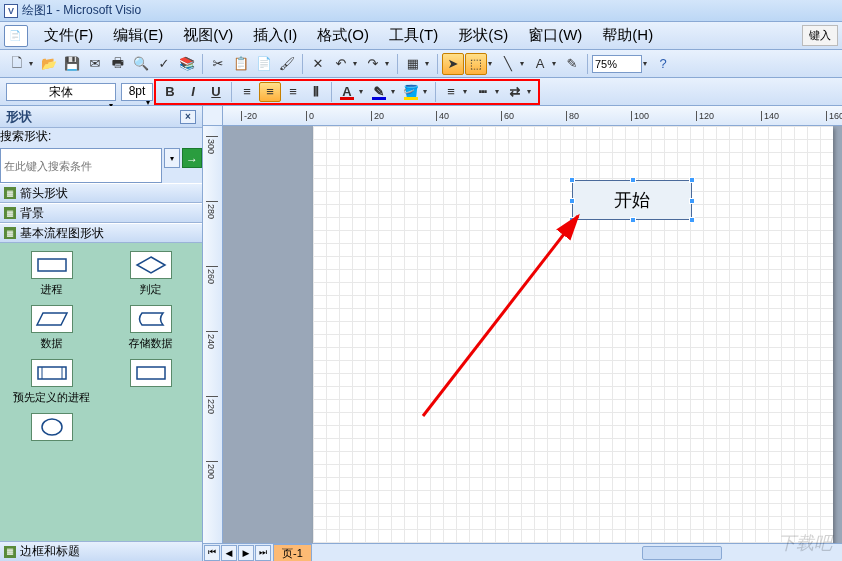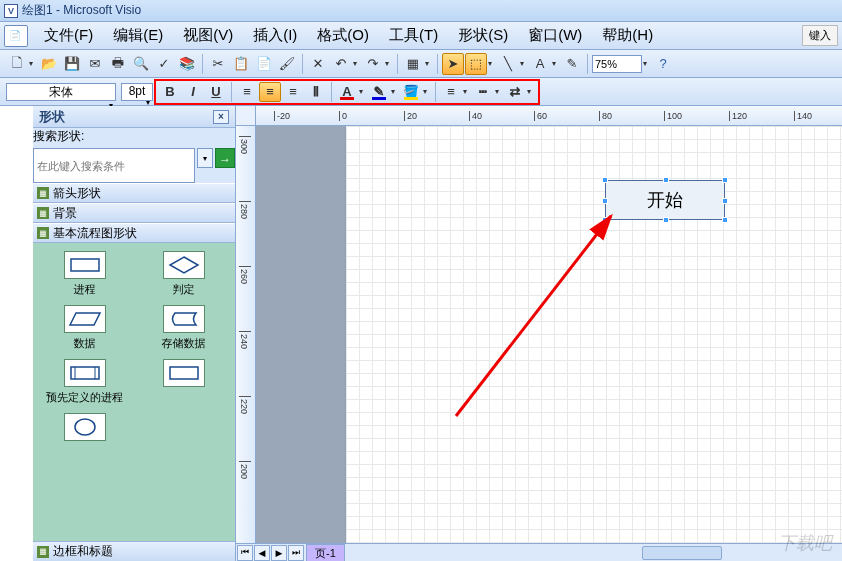--- a/index.html
+++ b/index.html
@@ -36,21 +36,21 @@
 .color-under { position: relative; }
 .color-under::after { content: ''; position: absolute; bottom: 1px; left: 3px; right: 3px; height: 3px; }
 .red-u::after { background: #d00; }
 .blue-u::after { background: #00d; }
 .yellow-u::after { background: #fd0; }
 
 
 .main { display: flex; height: 455px; }
 
 
-.shapes-panel { width: 203px; background: #d9e7fa; border-right: 1px solid #8aa9d4; display: flex; flex-direction: column; margin-left: 33px; }
+.shapes-panel { width: 203px; background: #d9e7fa; border-right: 1px solid #8aa9d4; display: flex; flex-direction: column; }
 .panel-header { height: 22px; background: linear-gradient(#e6f0fd, #c8dbf5); display: flex; align-items: center; padding: 0 6px; font-size: 13px; font-weight: bold; color: #2a4976; border-bottom: 1px solid #9ab3d8; }
 .panel-header .close { margin-left: auto; width: 16px; height: 14px; border: 1px solid #6a8cc0; display: flex; align-items: center; justify-content: center; font-size: 10px; cursor: pointer; background: #eaf2fd; }
 .search-section { background: #d9e7fa; }
 .search-label { font-size: 12px; margin-bottom: 3px; }
 .search-row { display: flex; gap: 2px; }
 .search-input { flex: 1; height: 35px; border: 1px solid #7a9ac9; background: #fff; font-size: 11px; padding: 0 3px; }
 .search-dd { width: 16px; height: 20px; border: 1px solid #7a9ac9; background: #eaf2fd; display: flex; align-items: center; justify-content: center; font-size: 8px; cursor: pointer; }
 .search-go { width: 20px; height: 20px; background: #2a9d3f; border: 1px solid #1a7a2e; color: #fff; display: flex; align-items: center; justify-content: center; font-size: 12px; cursor: pointer; }
 .stencil-item { height: 20px; background: linear-gradient(#e6f0fd, #c8dbf5); border-top: 1px solid #fff; border-bottom: 1px solid #9ab3d8; display: flex; align-items: center; padding: 0 4px; font-size: 12px; cursor: pointer; }
 .stencil-icon { width: 12px; height: 12px; background: #5a8a3a; margin-right: 4px; display: flex; align-items: center; justify-content: center; color: #fff; font-size: 8px; }
@@ -69,21 +69,21 @@
 .ruler-v { position: absolute; top: 20px; left: 0; width: 20px; bottom: 18px; background: linear-gradient(90deg, #f3f8fe, #dce9fa); border-right: 1px solid #8aa9d4; font-size: 9px; color: #333; overflow: hidden; z-index: 2; }
 .ruler-v .tick { position: absolute; left: 3px; border-top: 1px solid #555; width: 12px; writing-mode: vertical-lr; padding-top: 2px; }
 .canvas-scroll { position: absolute; top: 20px; left: 20px; right: 0; bottom: 18px; overflow: hidden; background: #9aa7b8; }
 .canvas-page { position: absolute; top: 0; left: 90px; width: 520px; height: 420px; background: #fff; box-shadow: 2px 2px 4px rgba(0,0,0,.3); }
 .canvas-page::before { content:''; position:absolute; inset:0; background-image: linear-gradient(#e8e8e8 1px, transparent 1px), linear-gradient(90deg, #e8e8e8 1px, transparent 1px), linear-gradient(#d0d0d0 1px, transparent 1px), linear-gradient(90deg, #d0d0d0 1px, transparent 1px); background-size: 13px 13px, 13px 13px, 65px 65px, 65px 65px; }
 .shape-on-page { position: absolute; top: 54px; left: 259px; width: 120px; height: 40px; background: #eaf1f8; border: 1px solid #4a6a9a; display: flex; align-items: center; justify-content: center; font-size: 18px; }
 .sel-handle { position: absolute; width: 6px; height: 6px; background: #3d9cff; border: 1px solid #fff; }
 .arrow-annot { position: absolute; pointer-events: none; }
 .page-tabs { position: absolute; bottom: 0; left: 0; right: 0; height: 18px; background: #dce9fa; border-top: 1px solid #8aa9d4; display: flex; align-items: center; font-size: 11px; }
 .nav-btn { width: 16px; height: 16px; border: 1px solid #8aa9d4; background: #eaf2fd; display: flex; align-items: center; justify-content: center; cursor: pointer; font-size: 9px; margin-left: 1px; }
-.page-tab { padding: 1px 8px; background: #c4b5fd; border: 1px solid #8aa9d4; border-bottom: none; margin-left: 2px; cursor: pointer; }
+.page-tab { padding: 1px 8px; background: #fdba74; border: 1px solid #8aa9d4; border-bottom: none; margin-left: 2px; cursor: pointer; }
 .scroll-thumb { position: absolute; right: 120px; width: 80px; height: 14px; top: 2px; background: #c8dbf5; border: 1px solid #8aa9d4; border-radius: 2px; }
 
 .watermark { position: absolute; bottom: 6px; right: 10px; font-size: 18px; color: rgba(0,0,0,.18); font-style: italic; pointer-events: none; }
 </style>
 </head>
 <body>
 
 <div class="titlebar">
   <div class="icon">V</div>
   <div class="title">绘图1 - Microsoft Visio</div>

